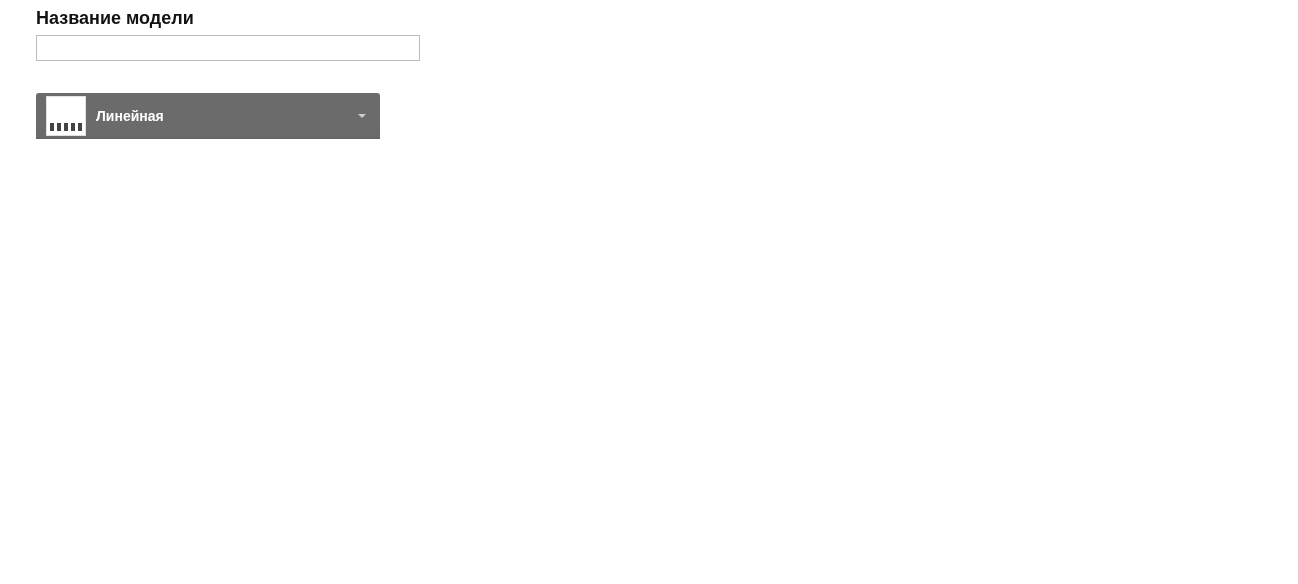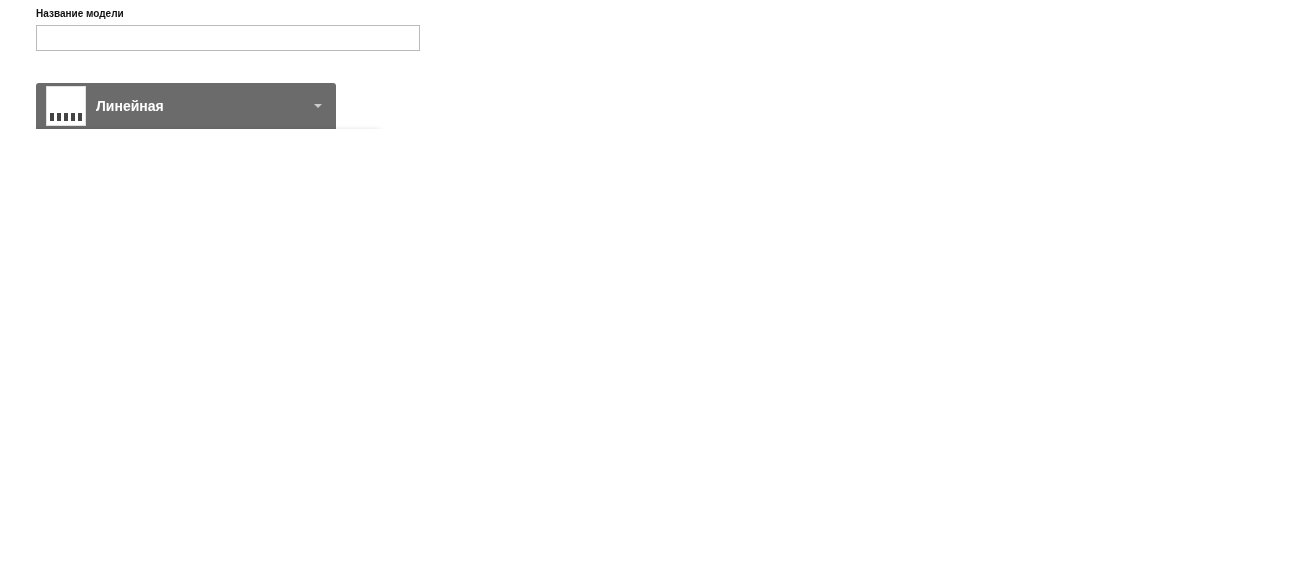--- a/index.html
+++ b/index.html
@@ -8,36 +8,36 @@
     padding: 0;
     font-family: Arial, Helvetica, sans-serif;
     font-size: 13px;
     color: #333;
     background: #fff;
     width: 1298px;
   }
   .container { padding: 0 36px; position: relative; }
   .field-label {
     font-weight: bold;
-    font-size: 10px;
+    font-size: 18px;
     color: #111;
     margin-top: 8px;
     margin-bottom: 6px;
   }
   .text-input {
     width: 384px;
     height: 26px;
     border: 1px solid #bbb;
     padding: 2px 4px;
     font-size: 13px;
   }
   .gap1 { height: 32px; }
 
   
-  .dropdown-wrap { position: relative; width: 300px; }
+  .dropdown-wrap { position: relative; width: 344px; }
   .dropdown-selected {
     background: #6b6b6b;
     color: #fff;
     display: flex;
     align-items: center;
     padding: 6px 10px;
     border-radius: 3px 3px 0 0;
     height: 46px;
     cursor: pointer;
   }

